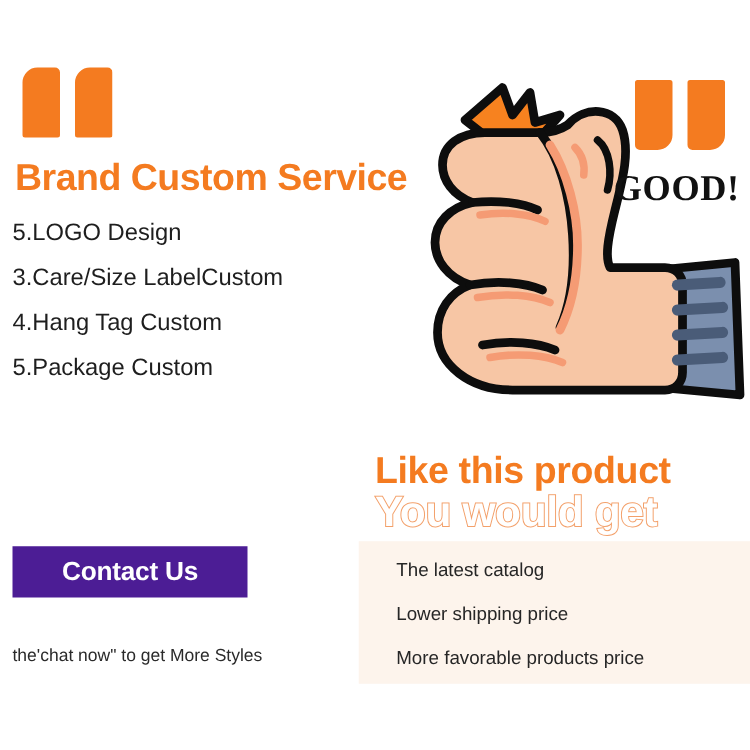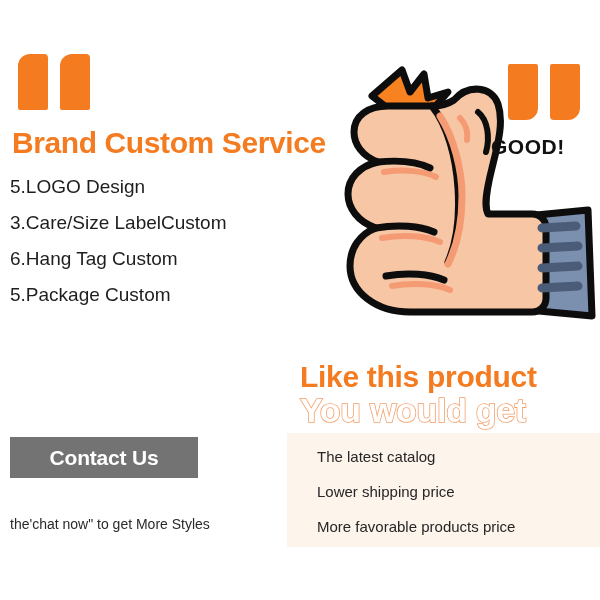--- a/index.html
+++ b/index.html
@@ -55,21 +55,21 @@
     margin-bottom: 17px;
     white-space: nowrap;
   }
 
   .contact-button {
     position: absolute;
     left: 10px;
     top: 437px;
     width: 188px;
     height: 41px;
-    background: #737373;
+    background: #4c1d95;
     border: none;
     color: #ffffff;
     font-family: "Liberation Sans", sans-serif;
     font-size: 21px;
     font-weight: bold;
     letter-spacing: -0.2px;
     cursor: pointer;
     padding: 0;
   }
   .inquiry-note {
@@ -80,25 +80,26 @@
     color: #2a2a2a;
     line-height: 21px;
     white-space: nowrap;
   }
 
   
   .good-label {
     position: absolute;
     left: 491px;
     top: 135px;
-    font-size: 21px;
+    font-size: 29px;
     font-weight: bold;
     color: #111111;
     letter-spacing: 0.5px;
     white-space: nowrap;
+    font-family: Liberation Serif, serif;
   }
 
   .like-heading {
     position: absolute;
     left: 300px;
     top: 360px;
     font-size: 30px;
     font-weight: bold;
     color: #F47B20;
     letter-spacing: -0.3px;
@@ -169,21 +170,21 @@
       <path d="M46 14 A12 12 0 0 1 58 2 L72 2 A4 4 0 0 1 76 6 L76 56 A2 2 0 0 1 74 58 L48 58 A2 2 0 0 1 46 56 Z
                M76 26 L76 34 L60 34 A8 8 0 0 0 52 42 L52 26 Z" fill="#F47B20"></path>
     </svg>
   </div>
 
   <div class="headline">Brand Custom Service</div>
 
   <ul class="service-list">
     <li>5.LOGO Design</li>
     <li>3.Care/Size LabelCustom</li>
-    <li>6.Hang Tag Custom</li>
+    <li>4.Hang Tag Custom</li>
     <li>5.Package Custom</li>
   </ul>
 
   <button class="contact-button">Contact Us</button>
 
   <div class="inquiry-note">
     <br>
     <span>the'chat now" to get More Styles</span>
   </div>
 

